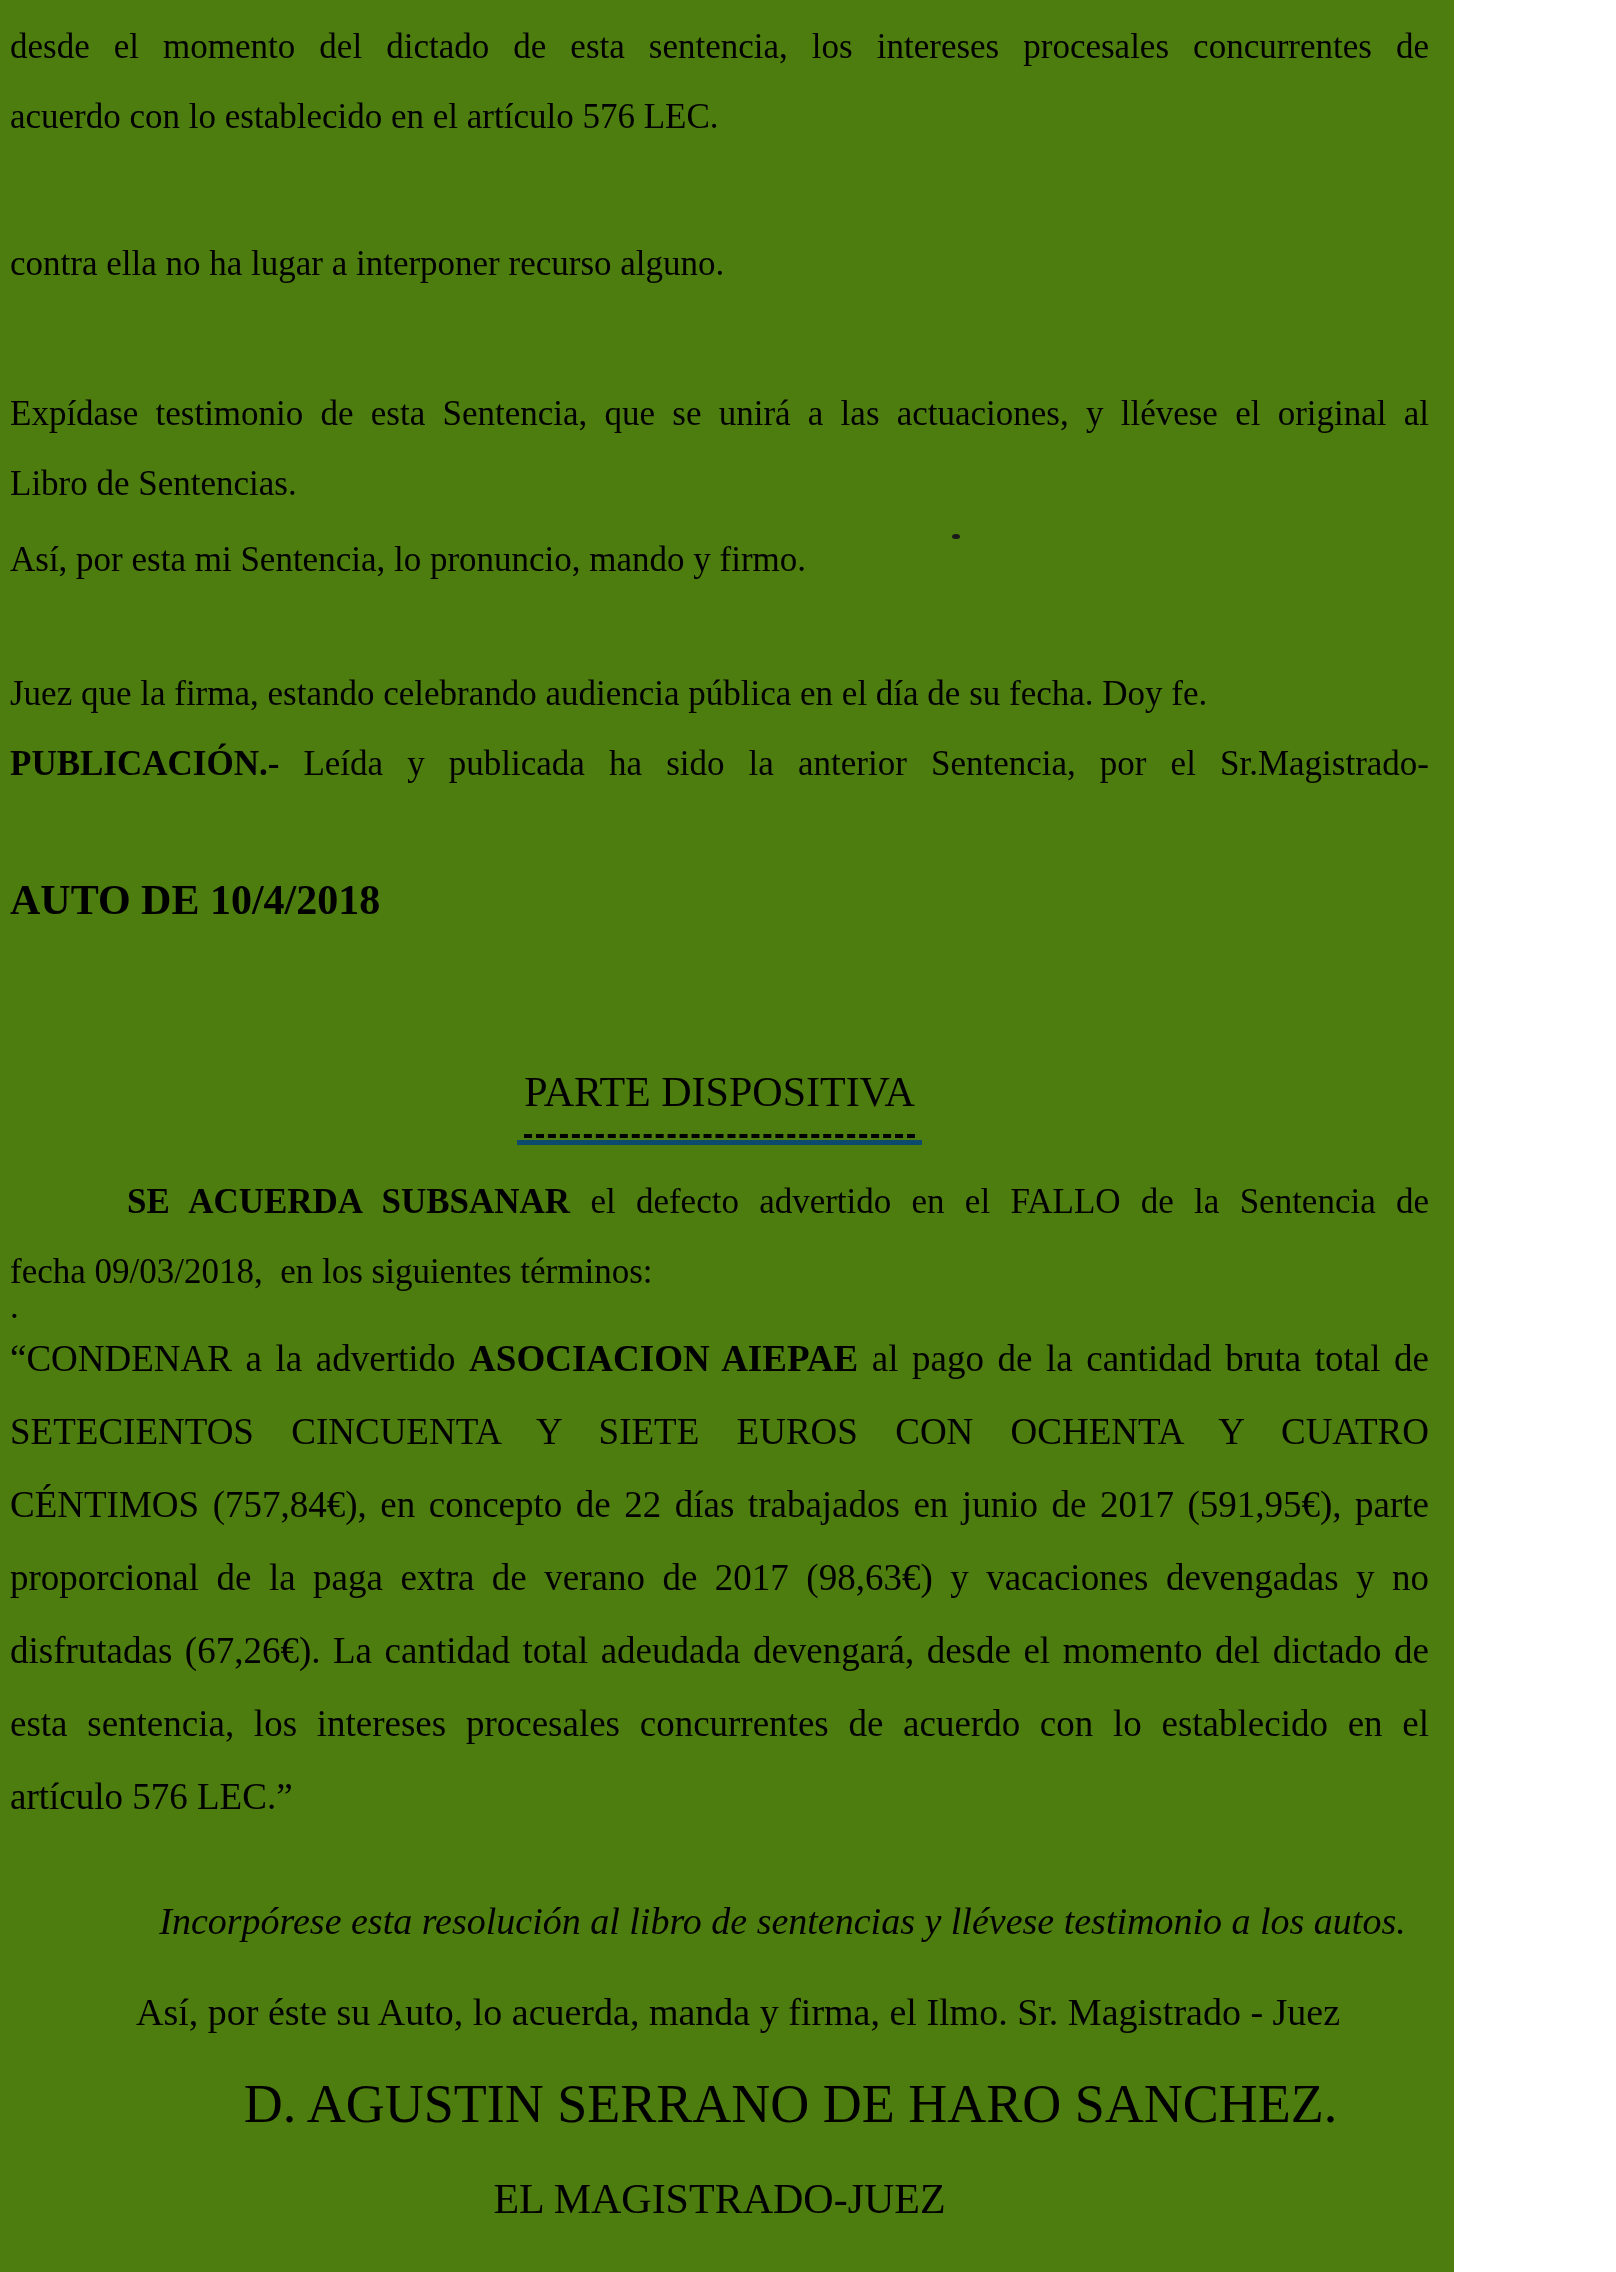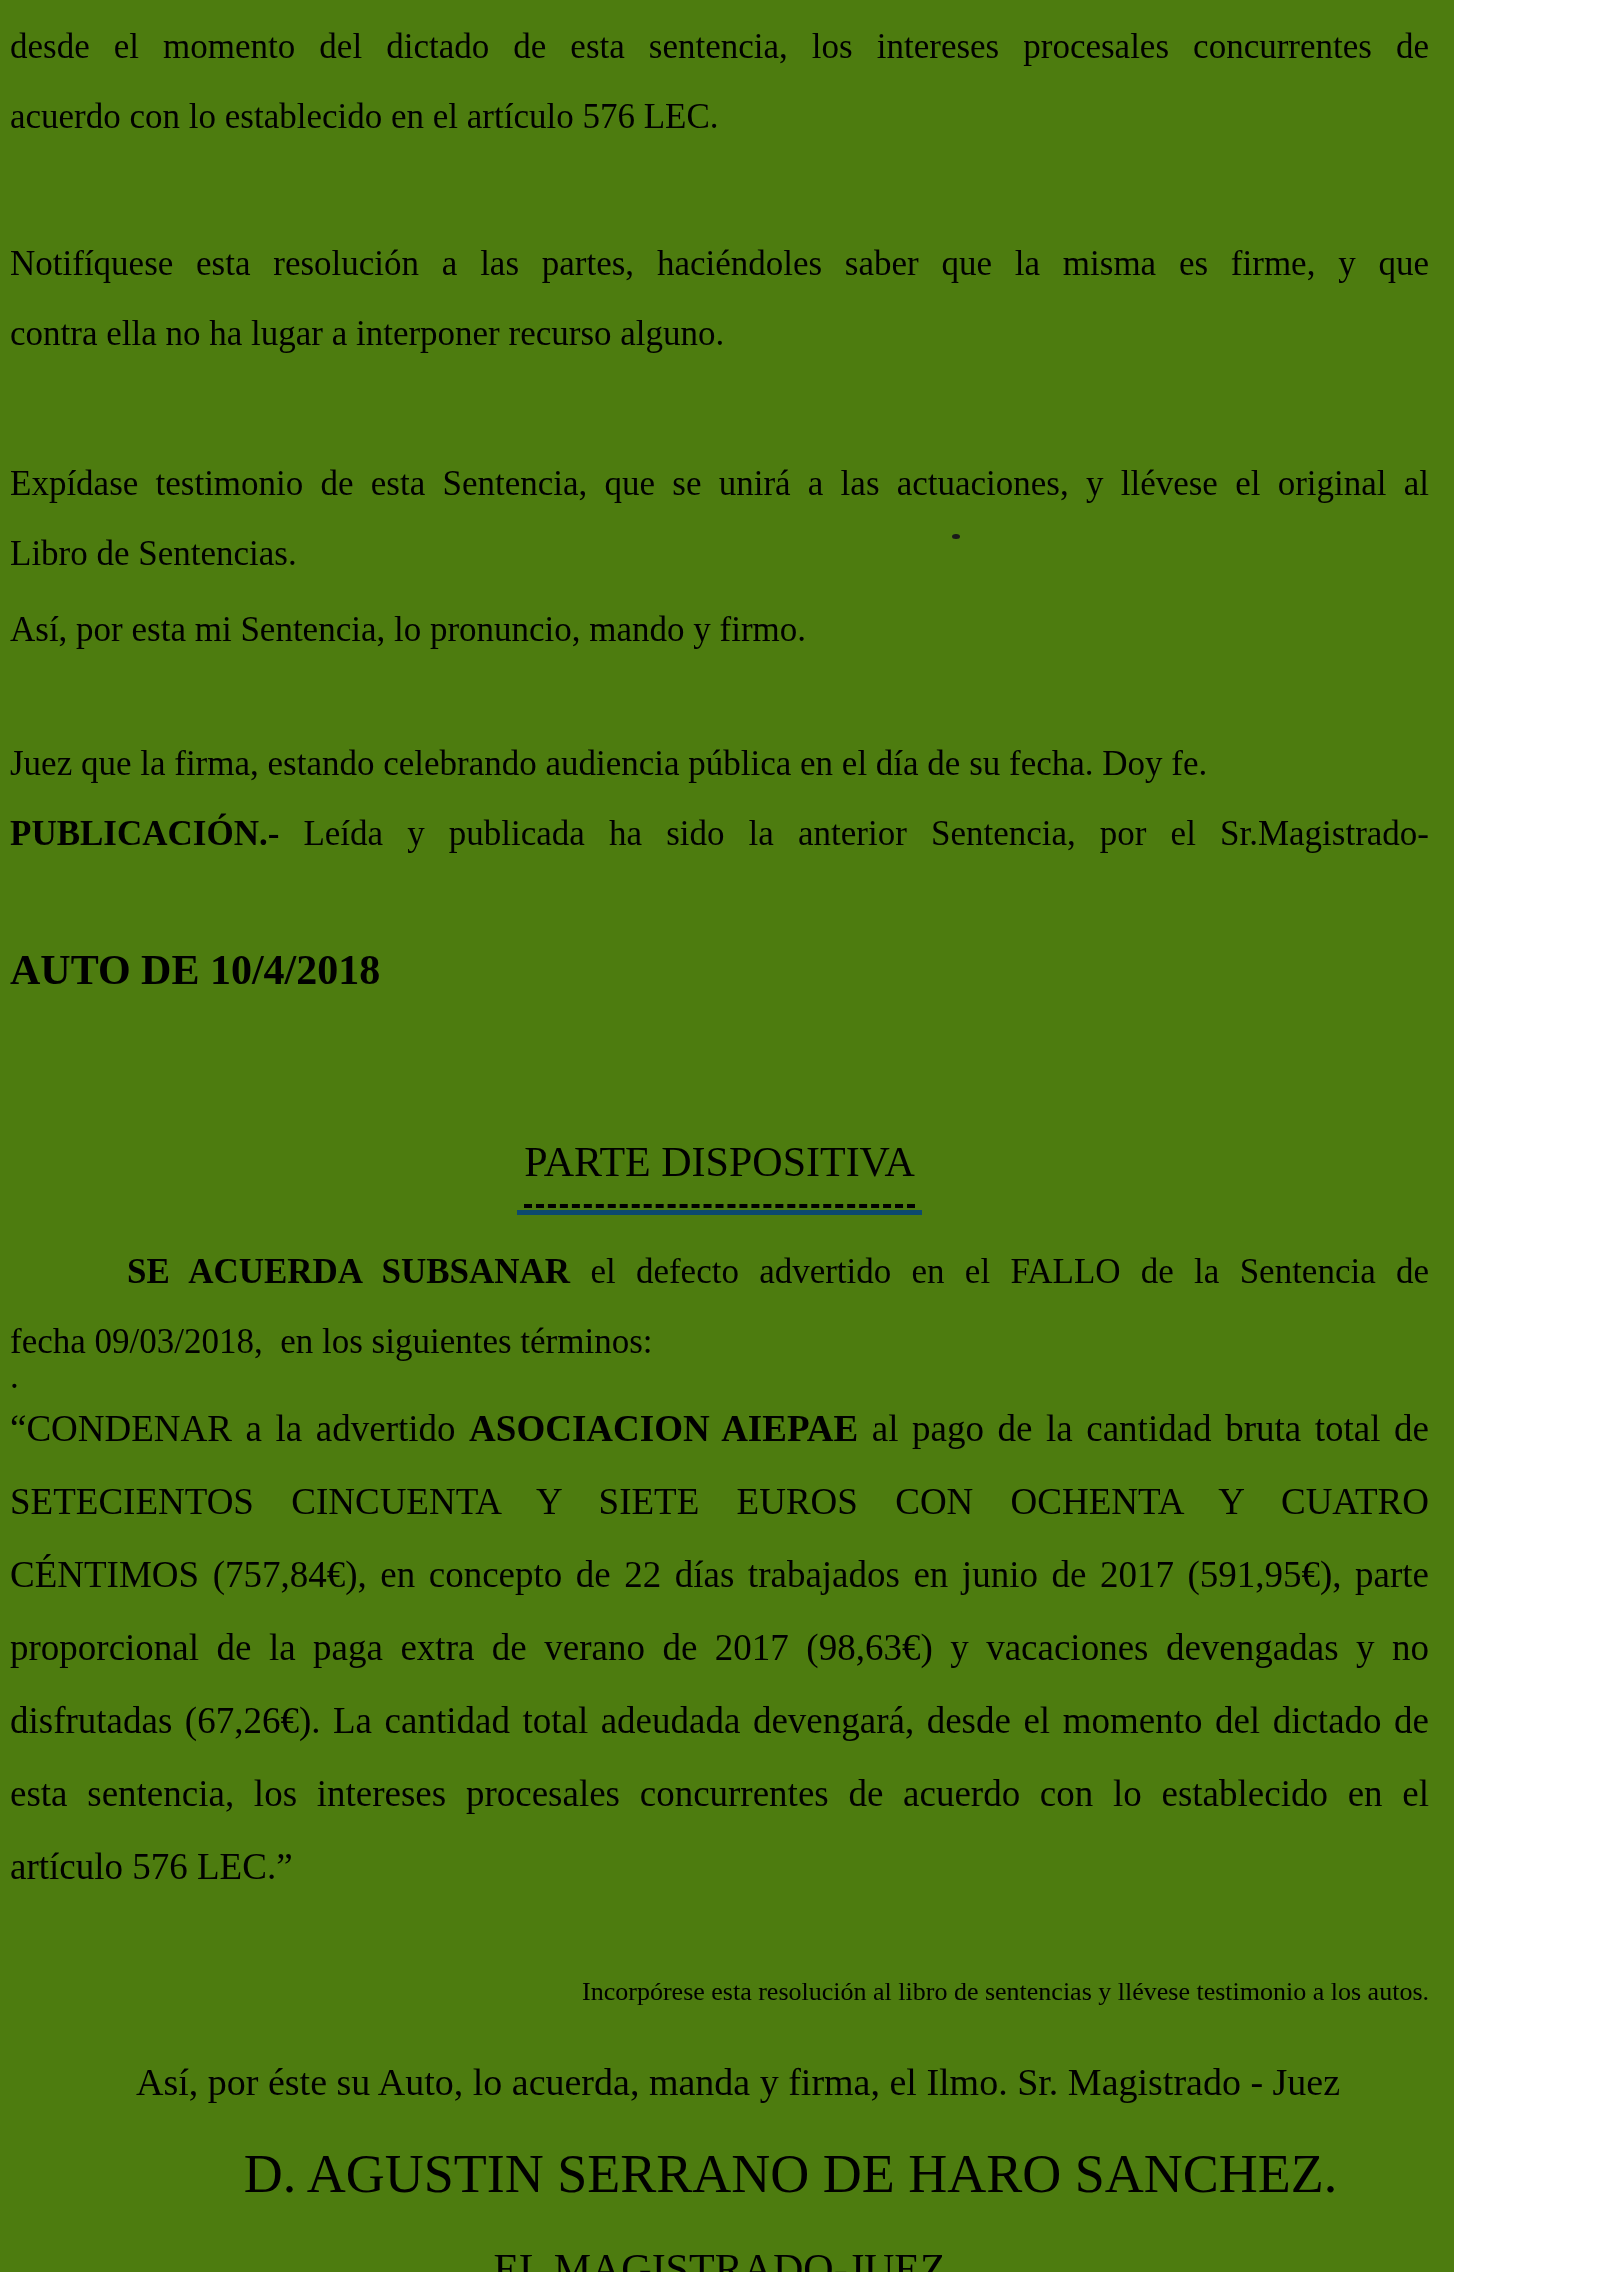--- a/index.html
+++ b/index.html
@@ -77,24 +77,25 @@
   }
 
   .condenar-block { margin-top: 0px; }
   .condenar-block .line {
     font-size: 37px;
     line-height: 73px;
   }
 
   .incorporese-line {
     margin-top: 52px;
-    font-size: 26px;
+    font-size: 38px;
     line-height: 73px;
     padding-left: 126px;
-    text-align: right;
+    text-align: center;
+    font-style: italic;
   }
   .asi-auto-line {
     margin-top: 18.4px;
     font-size: 38px;
     line-height: 73px;
     padding-left: 126px;
     text-align: left;
   }
   .judge-name-line {
     margin-top: 18.4px;
@@ -124,21 +125,20 @@
 <body>
 
 <div class="page">
 
   <div>
     <div class="line jline">desde el momento del dictado de esta sentencia, los intereses procesales concurrentes de</div>
     <div class="line lline">acuerdo con lo establecido en el artículo 576 LEC.</div>
   </div>
 
   <div class="para-gap-1">
-    <div class="line jline">Notifíquese esta resolución a las partes, haciéndoles saber que la misma es firme, y que</div>
     <div class="line lline">contra ella no ha lugar a interponer recurso alguno.</div>
   </div>
 
   <div class="para-gap-2">
     <div class="line jline">Expídase testimonio de esta Sentencia, que se unirá a las actuaciones, y llévese el original al</div>
     <div class="line lline">Libro de Sentencias.</div>
   </div>
 
   <div class="speck"></div>
 

